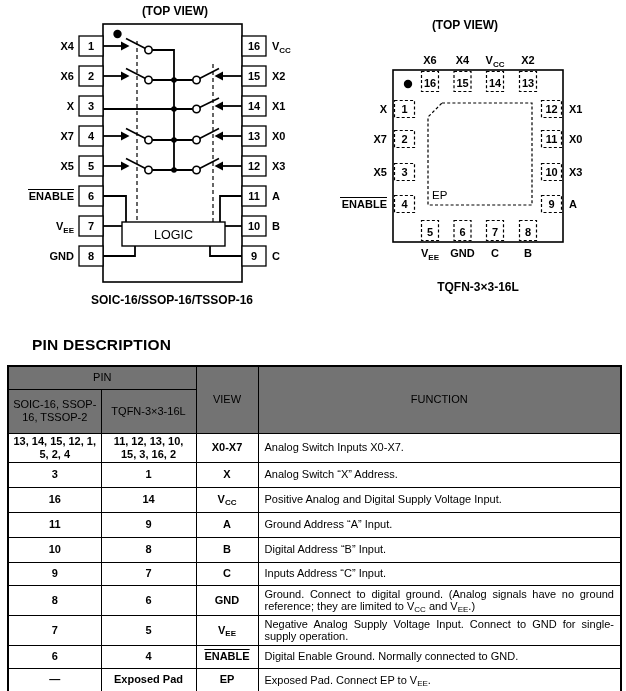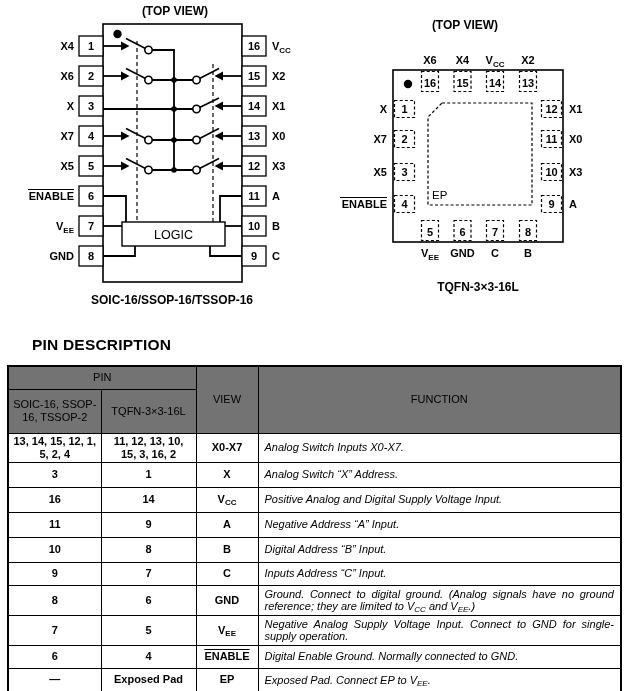--- a/index.html
+++ b/index.html
@@ -25,21 +25,21 @@
   .jdot{fill:#000;}
   .ovl{stroke:#000;stroke-width:1.2;}
   .logicbox{fill:#fff;stroke:#000;stroke-width:1.4;}
   .logictext{font-size:12.5px;text-anchor:middle;}
   .eptext{font-size:11.5px;}
   .section-heading{position:absolute;left:8px;top:336px;font-size:15.5px;font-weight:bold;letter-spacing:.2px;margin-left:24px;}
   table.pin-table{position:absolute;left:7px;top:365px;width:613px;border-collapse:collapse;table-layout:fixed;border:2px solid #000;}
   .pin-table th,.pin-table td{border:1px solid #000;overflow:hidden;}
   .pin-table th{background:#737373;font-size:11px;font-weight:normal;text-align:center;vertical-align:middle;padding:1px 2px;line-height:13px;}
   td.c{text-align:center;vertical-align:middle;font-size:11px;font-weight:bold;padding:1px 3px;line-height:13px;}
-  td.f{font-size:11px;font-weight:normal;padding:2px 6px;vertical-align:middle;text-align:justify;line-height:12.5px;font-style:italic;}
+  td.f{font-size:11px;font-weight:normal;padding:2px 6px;vertical-align:middle;text-align:justify;line-height:12.5px;}
   .ov{text-decoration:overline;}
   sub{font-size:8px;line-height:0;vertical-align:-2px;}
 </style>
 </head>
 <body>
 
 <svg class="abs" style="left:0;top:0" width="330" height="318" viewBox="0 0 330 318">
   <text class="dtitle" x="175" y="15">(TOP VIEW)</text>
   <rect class="pkg" x="103" y="24" width="139" height="258"></rect>
   <circle class="jdot" cx="117.5" cy="34" r="4.2"></circle>
@@ -336,21 +336,21 @@
     <tr style="height:25px">
       <td class="c">16</td>
       <td class="c">14</td>
       <td class="c"><span>V</span><sub>CC</sub></td>
       <td class="f">Positive Analog and Digital Supply Voltage Input.</td>
     </tr>
     <tr style="height:25px">
       <td class="c">11</td>
       <td class="c">9</td>
       <td class="c">A</td>
-      <td class="f">Negative Address “A” Input.</td>
+      <td class="f">Ground Address “A” Input.</td>
     </tr>
     <tr style="height:25px">
       <td class="c">10</td>
       <td class="c">8</td>
       <td class="c">B</td>
       <td class="f">Digital Address “B” Input.</td>
     </tr>
     <tr style="height:23px">
       <td class="c">9</td>
       <td class="c">7</td>

